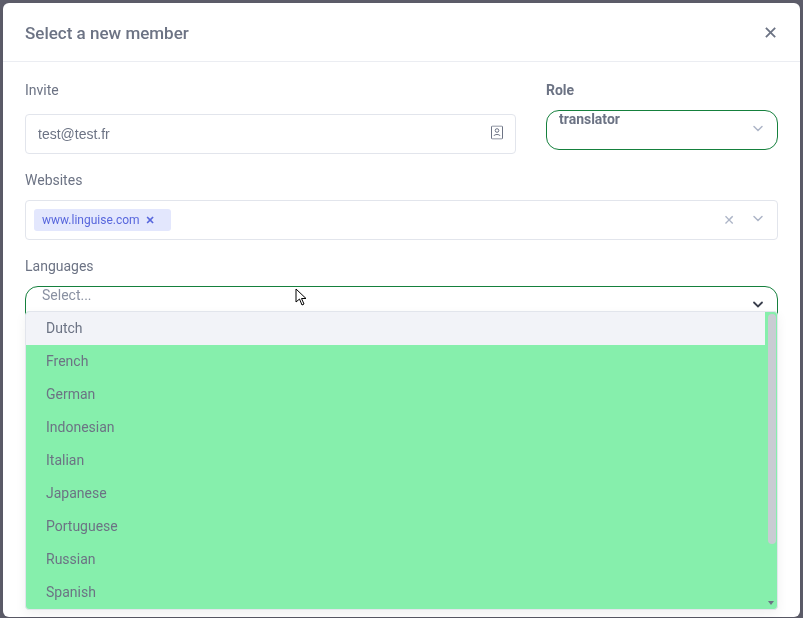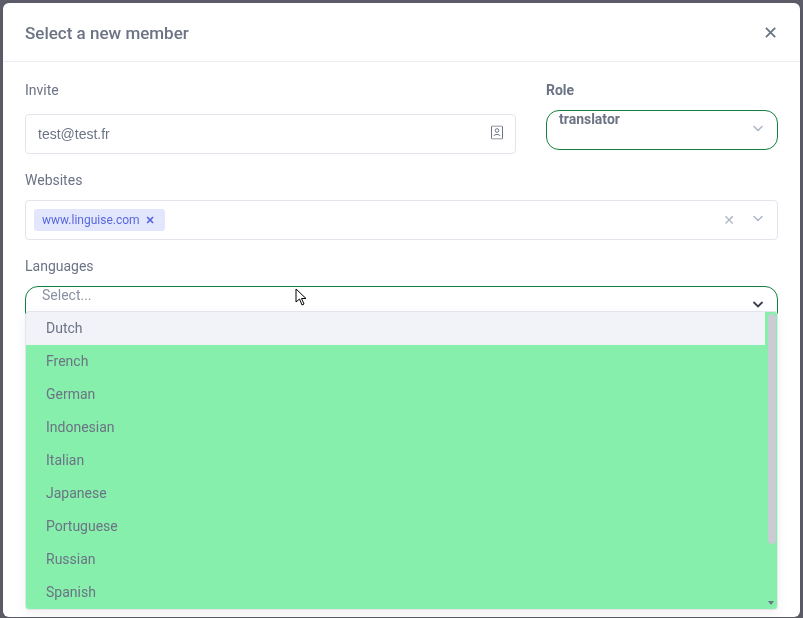--- a/index.html
+++ b/index.html
@@ -107,21 +107,21 @@
       flex-wrap: wrap;
       gap: 4px;
       position: relative;
       cursor: pointer;
       background: #fff;
     }
     .tag {
       background: #e3e7fd;
       color: #5867dd;
       font-size: 12px;
-      padding: 4px 10px 4px 8px;
+      padding: 4px 16px 4px 8px;
       border-radius: 3px;
       display: inline-flex;
       align-items: center;
       gap: 6px;
       justify-content: space-between;
     }
     .tag-x {
       color: #5867dd;
       font-weight: 700;
       font-size: 11px;

